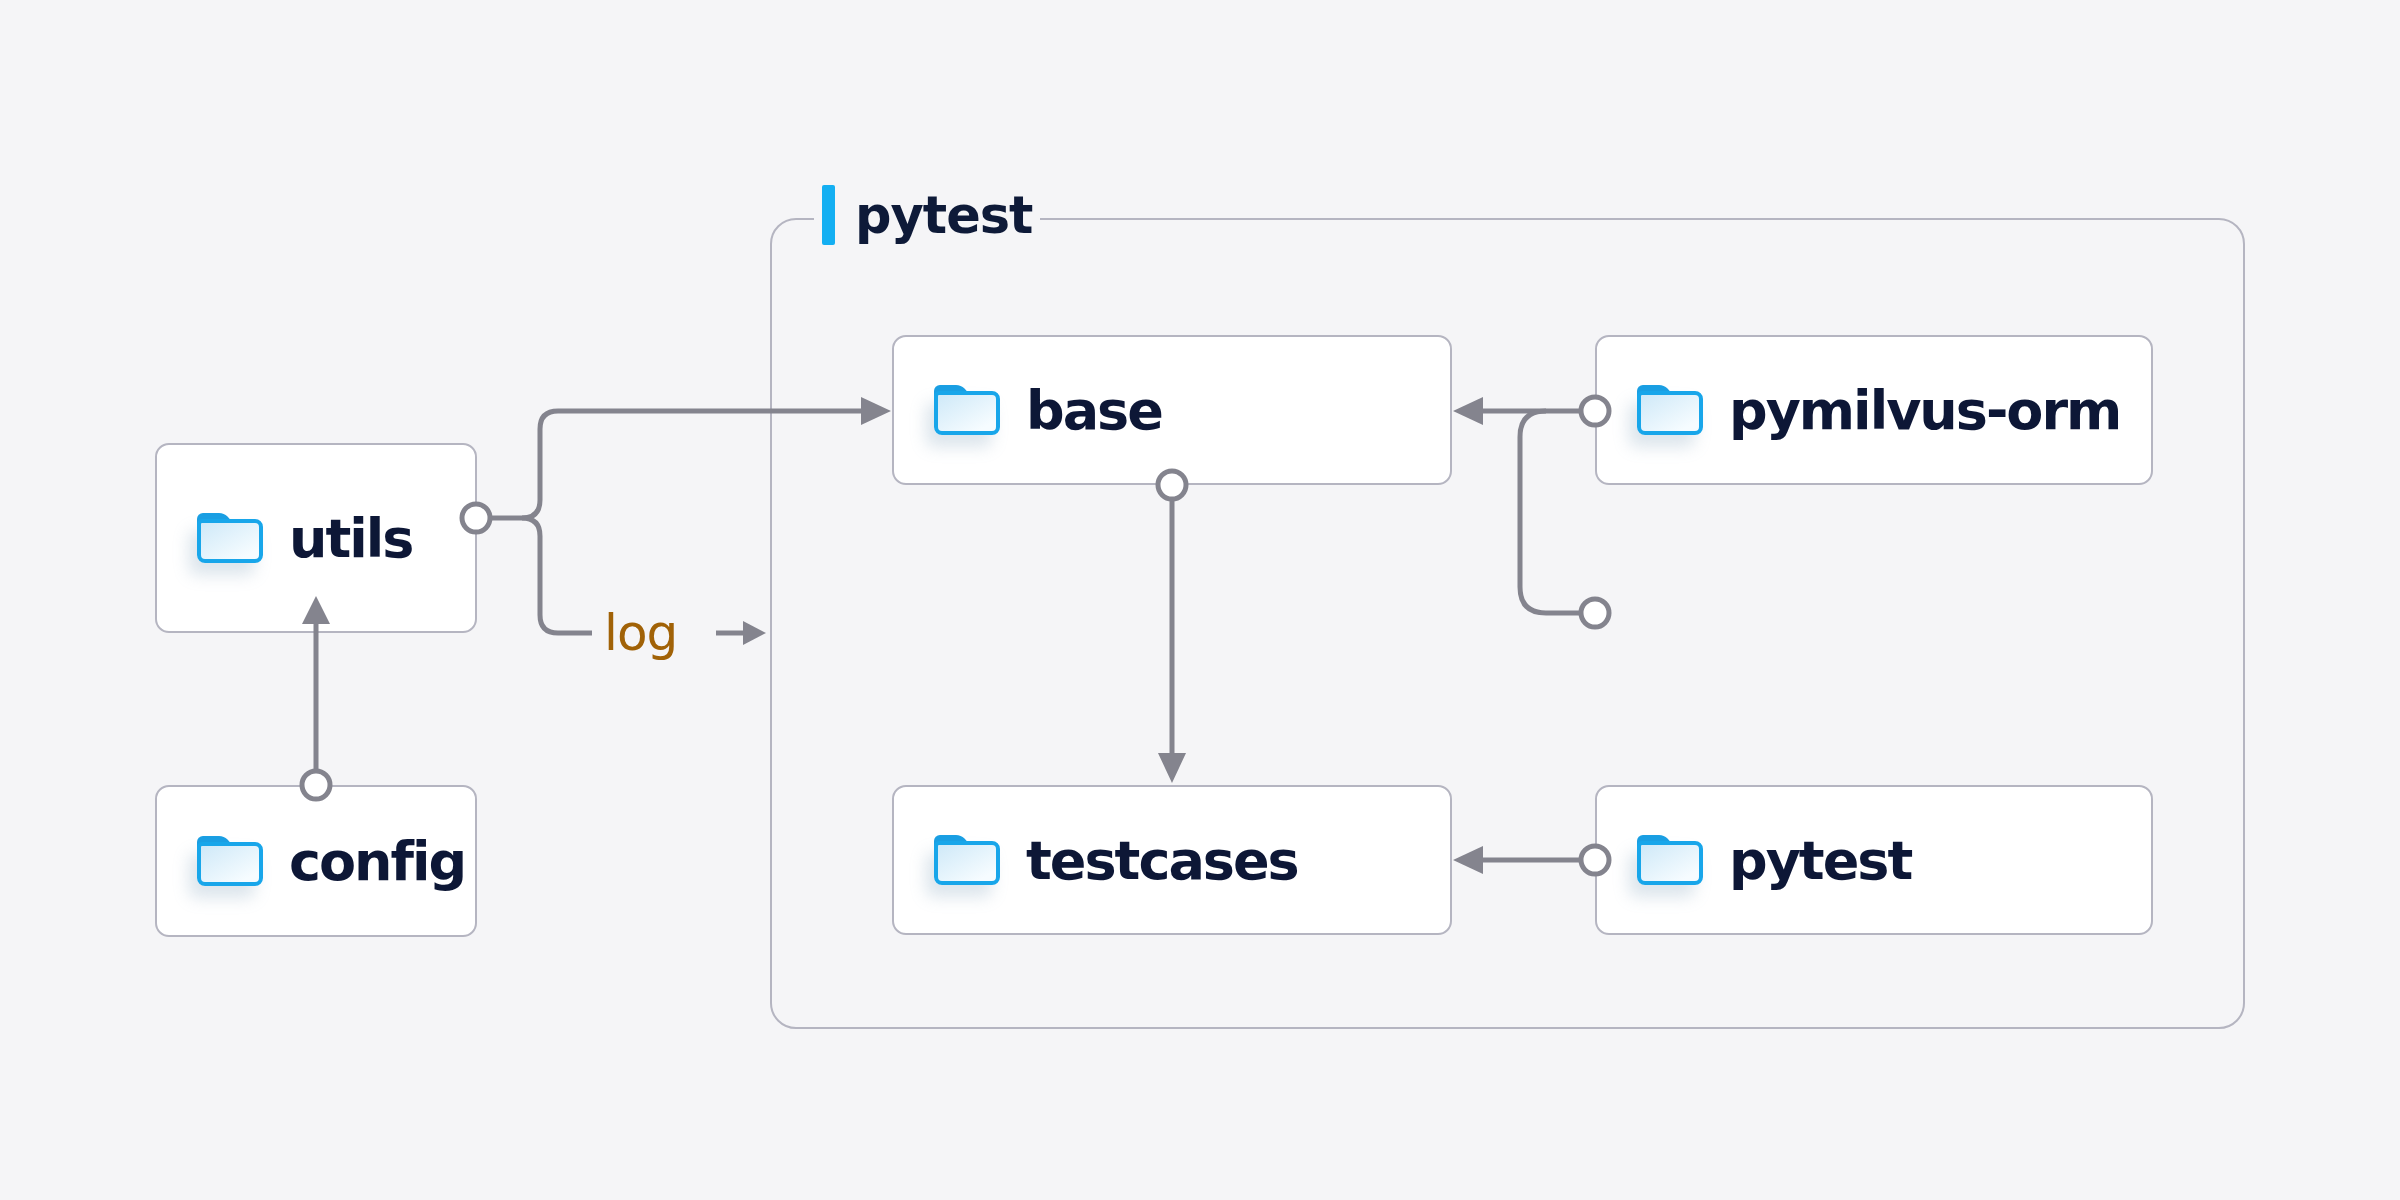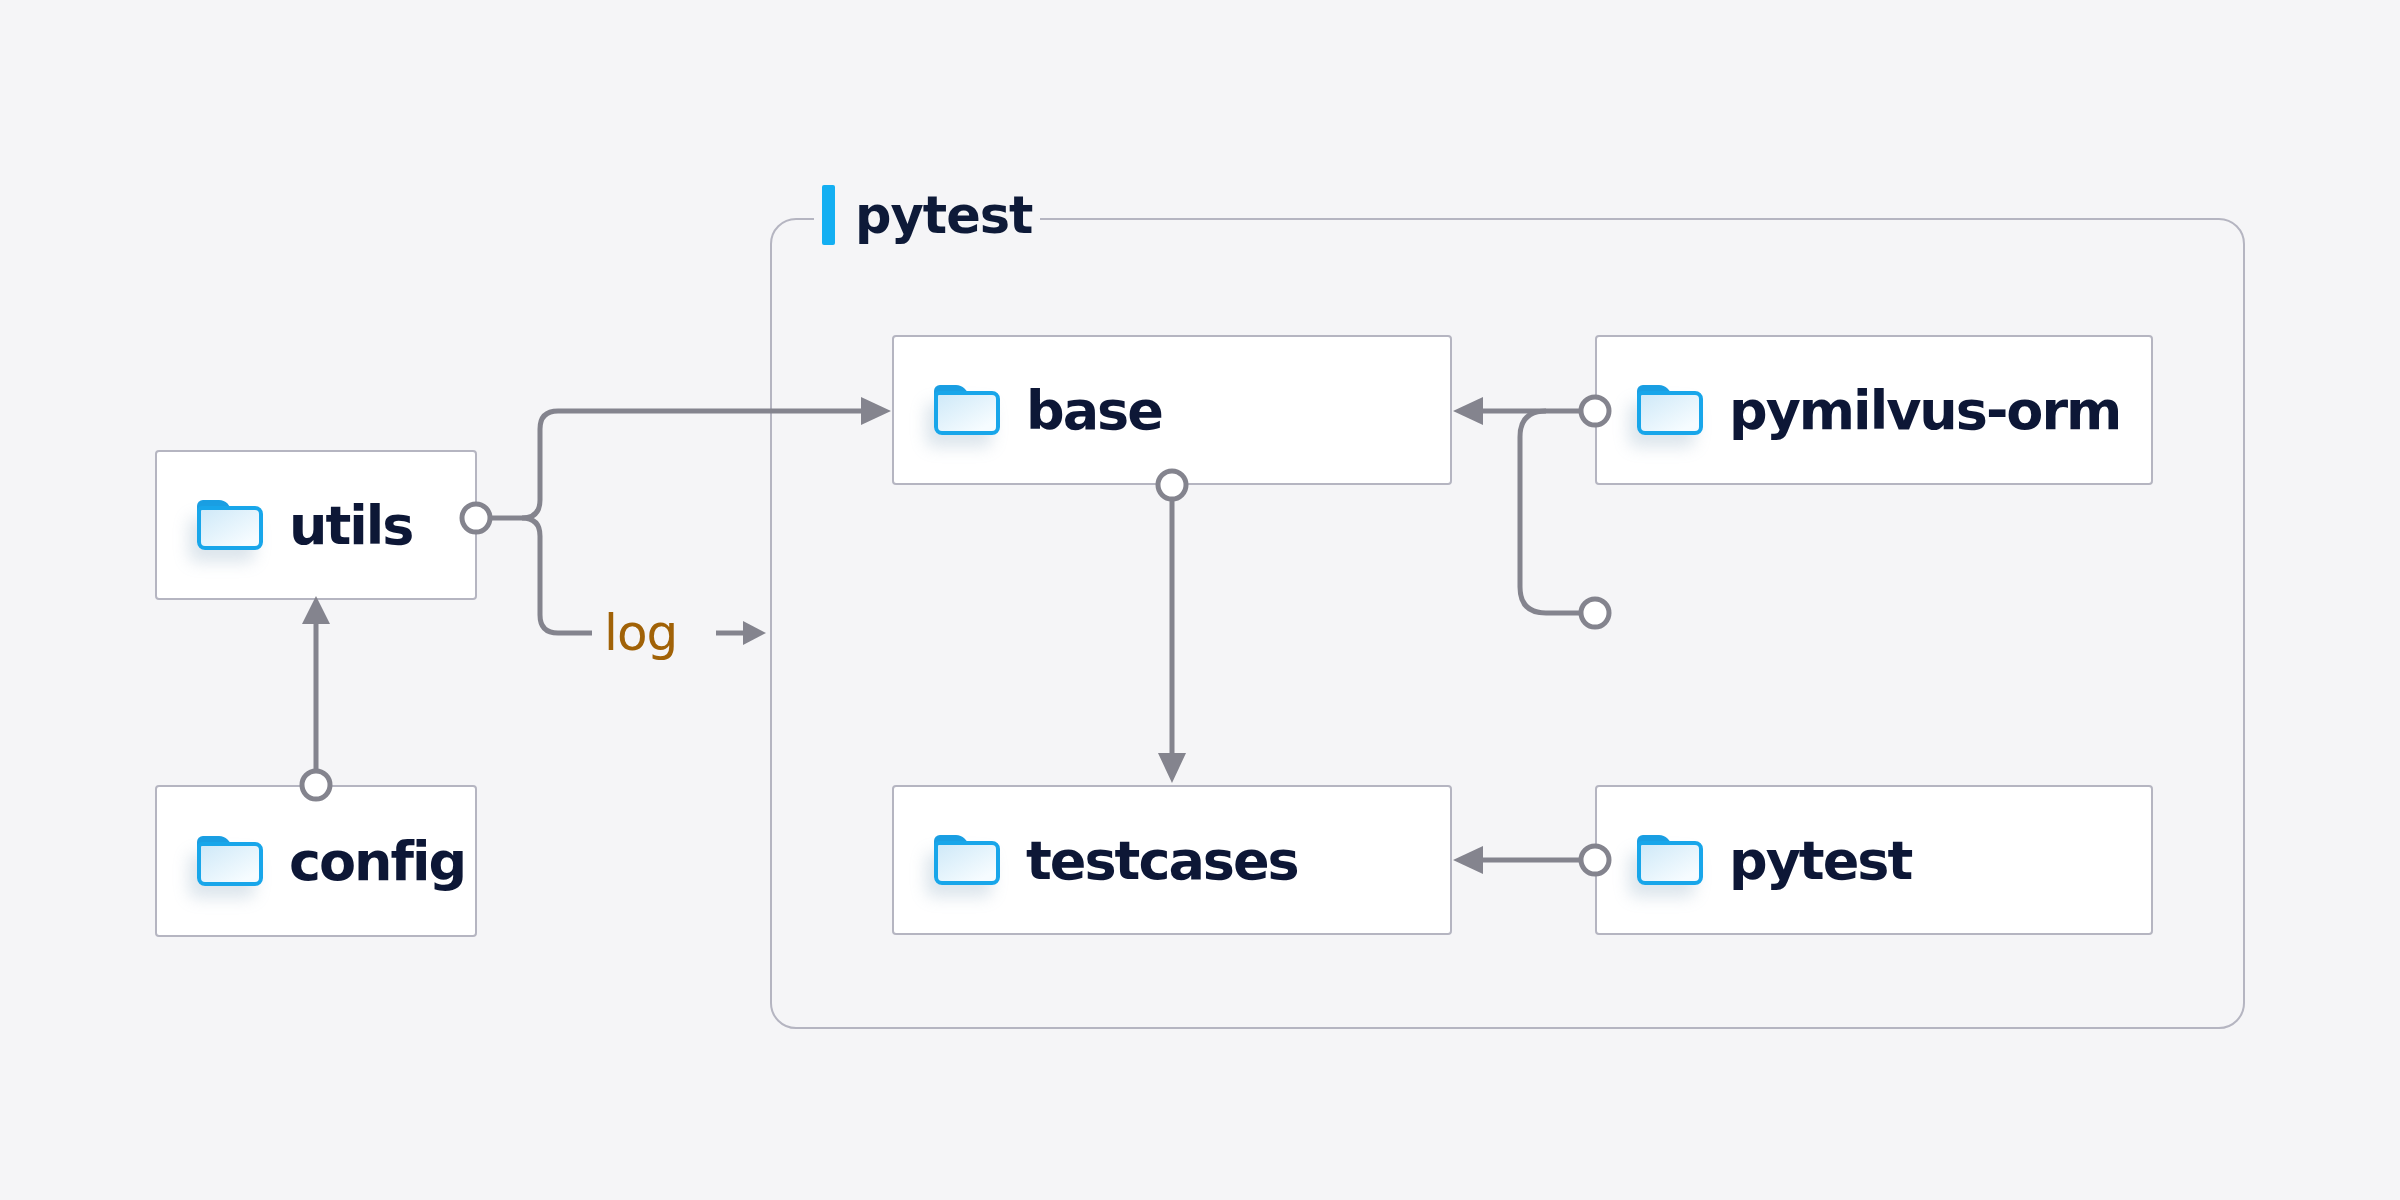--- a/index.html
+++ b/index.html
@@ -18,21 +18,21 @@
     padding:0 8px;z-index:3;
   }
   #pytest-label .bar{
     width:13px;height:60px;background:#14aff2;border-radius:2px;flex:0 0 auto;
   }
   #pytest-label .txt{
     font-size:51px;font-weight:700;color:#0e1a38;letter-spacing:-1px;white-space:nowrap;
   }
   
   .node{
-    position:absolute;background:#ffffff;border:2px solid #b5b5c1;border-radius:4px;
+    position:absolute;background:#ffffff;border:2px solid #b5b5c1;border-radius:14px;
     box-sizing:border-box;display:flex;align-items:center;gap:26px;padding-left:40px;
     z-index:2;
   }
   .nlabel{
     font-size:54px;font-weight:700;color:#0d1736;letter-spacing:-2px;white-space:nowrap;
   }
   
   .folder{position:relative;width:66px;height:50px;flex:0 0 auto;}
   .folder .tab{
     position:absolute;left:0;top:0;width:34px;height:16px;
@@ -59,21 +59,21 @@
 <body>
 
 <div id="canvas">
 
   <div id="pytest-container"></div>
   <div id="pytest-label">
     <span class="bar"></span>
     <span class="txt">pytest</span>
   </div>
 
-  <div class="node" style="left:155px;top:443px;width:322px;height:150px;margin-top:7px;">
+  <div class="node" style="left:155px;top:443px;width:322px;height:190px;">
     <span class="folder">
         <span class="tab"></span>
         <span class="fbody"></span>
       </span>
     <span class="nlabel">utils</span>
   </div>
 
   <div class="node" style="left:155px;top:785px;width:322px;height:152px;">
     <span class="folder">
         <span class="tab"></span>

